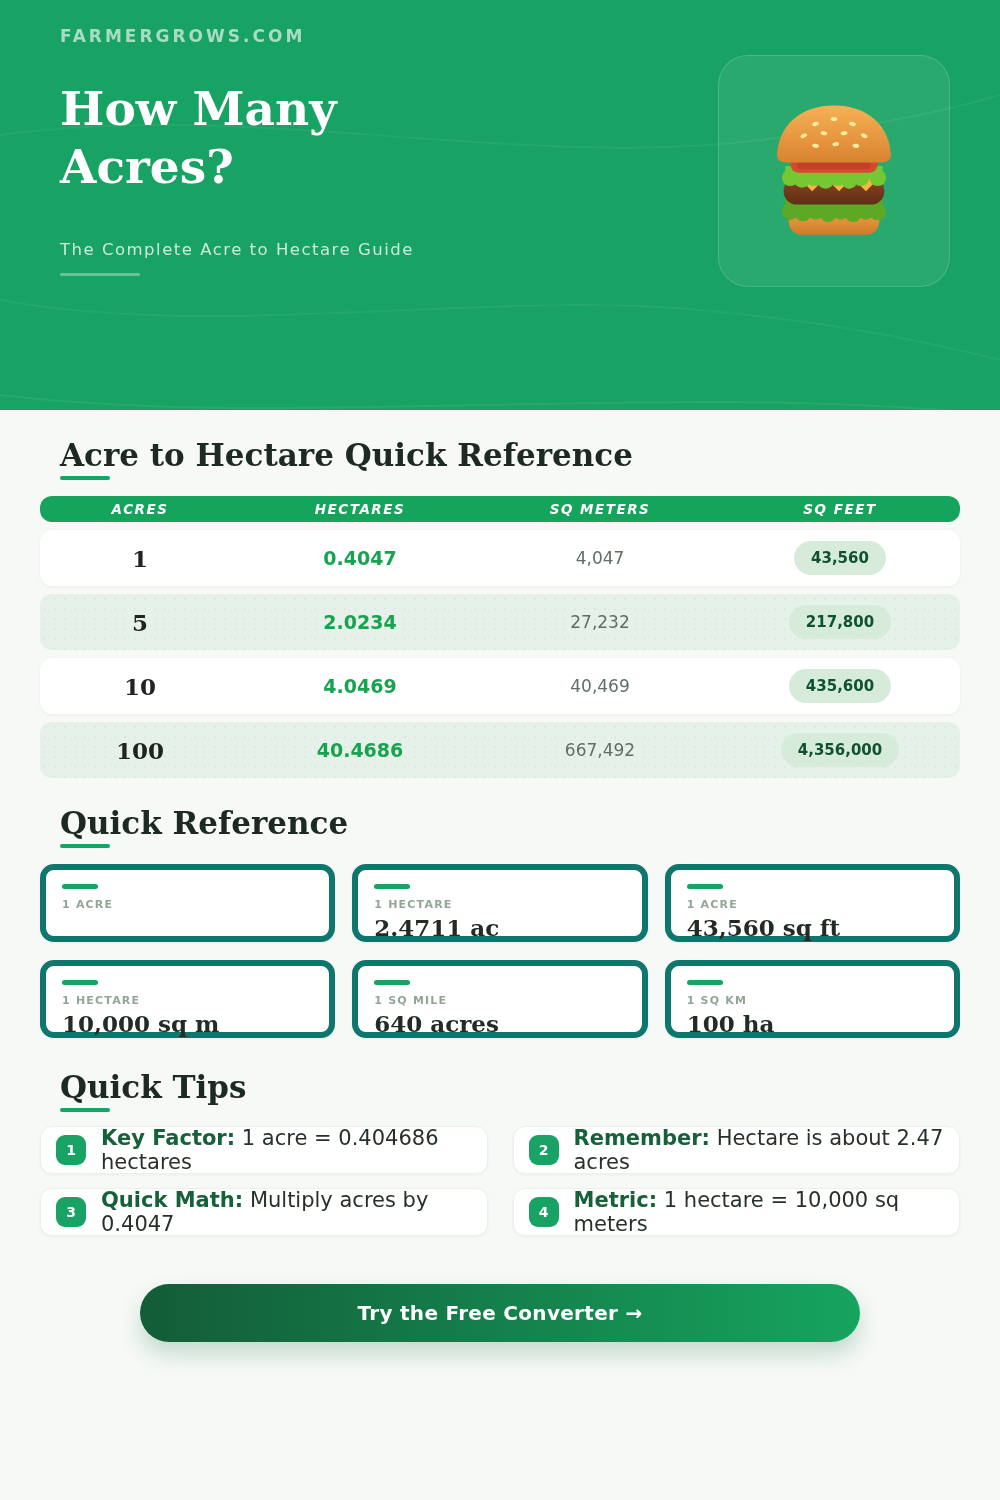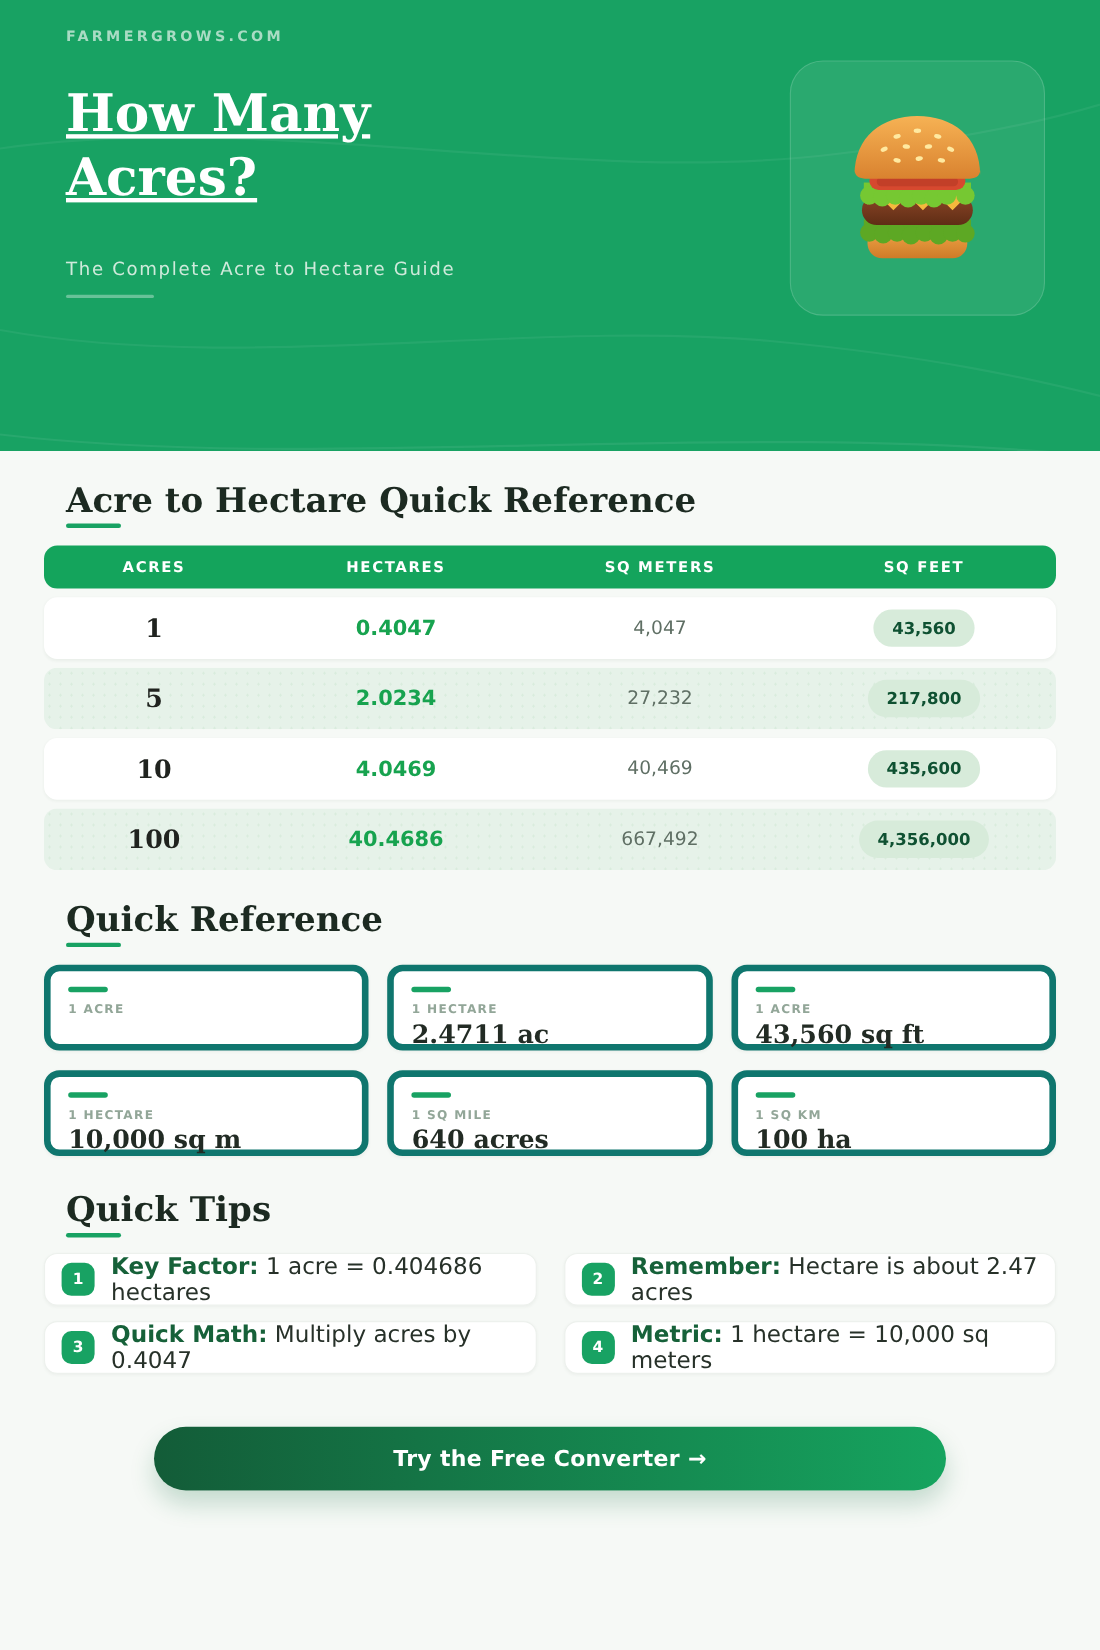--- a/index.html
+++ b/index.html
@@ -3,36 +3,36 @@
 <meta charset="utf-8">
 <style>
   * { margin:0; padding:0; box-sizing:border-box; }
   html,body { width:1000px; }
   body { font-family:"DejaVu Sans","Liberation Sans",sans-serif; background:#f6f9f6; }
   .page { width:1000px; height:1500px; overflow:hidden; background:#f6f9f6; position:relative; }
 
   
   .header { position:relative; height:410px; background:#18a263; padding:26px 60px 0; overflow:hidden; }
   .waves { position:absolute; inset:0; width:100%; height:100%; pointer-events:none; }
-  .site-name { position:relative; font-size:13px; font-weight:bold; letter-spacing:3px; color:#a9dcc4; }
+  .site-name { position:relative; font-size:17px; font-weight:bold; letter-spacing:3px; color:#a9dcc4; }
   .title { position:relative; margin-top:34px; font-family:"DejaVu Serif","Liberation Serif",serif; font-weight:700; font-size:47px; line-height:58px; color:#ffffff; }
-  .title span { display:block;text-decoration:underline; }
+  .title span { display:block; }
   .subtitle { position:relative; margin-top:44px; font-size:16.5px; letter-spacing:1.5px; color:#cfeadb; }
   .subtitle-bar { position:relative; margin-top:14px; width:80px; height:3px; background:rgba(255,255,255,0.35); border-radius:2px; }
   .burger-tile { position:absolute; top:55px; right:50px; width:232px; height:232px; background:rgba(255,255,255,0.08); border:1px solid rgba(255,255,255,0.16); border-radius:30px; display:flex; align-items:center; justify-content:center; }
 
   
   .main { padding:30px 40px 0; }
   .section-heading { margin-left:20px; font-family:"DejaVu Serif","Liberation Serif",serif; font-weight:700; font-size:31px; color:#1c2a21; line-height:30px; }
   .heading-underline { margin:6px 0 0 20px; width:50px; height:4px; border-radius:2px; background:#18a263; }
 
   
   .conv-table { margin-top:16px; }
   .t-grid { display:grid; grid-template-columns:200px 240px 240px 240px; align-items:center; text-align:center; }
-  .t-head { height:39px; background:#14a45c; border-radius:12px; }
+  .t-head { height:26px; background:#14a45c; border-radius:12px;font-style:italic; }
   .t-head .t-h { color:#ffffff; font-weight:bold; font-size:13.5px; letter-spacing:1.5px; }
   .t-row { height:56px; border-radius:12px; margin-top:8px; background:#ffffff; box-shadow:0 1px 3px rgba(30,60,40,0.06); }
   .t-row.alt { background:#e6f2e9; background-image:radial-gradient(#d9ecdd 1px, transparent 1px); background-size:10px 10px; box-shadow:none; }
   .c-acres { font-family:"DejaVu Serif","Liberation Serif",serif; font-weight:700; font-size:23px; color:#20231f; }
   .c-ha { font-weight:bold; font-size:19px; color:#17a34f; }
   .c-sqm { font-size:17px; color:#5f6f64; }
   .pill { display:inline-block; background:#d7ebda; color:#0f5132; font-weight:bold; font-size:15px; padding:8px 17px; border-radius:999px; }
 
   
   .qr-section { margin-top:30px; }

